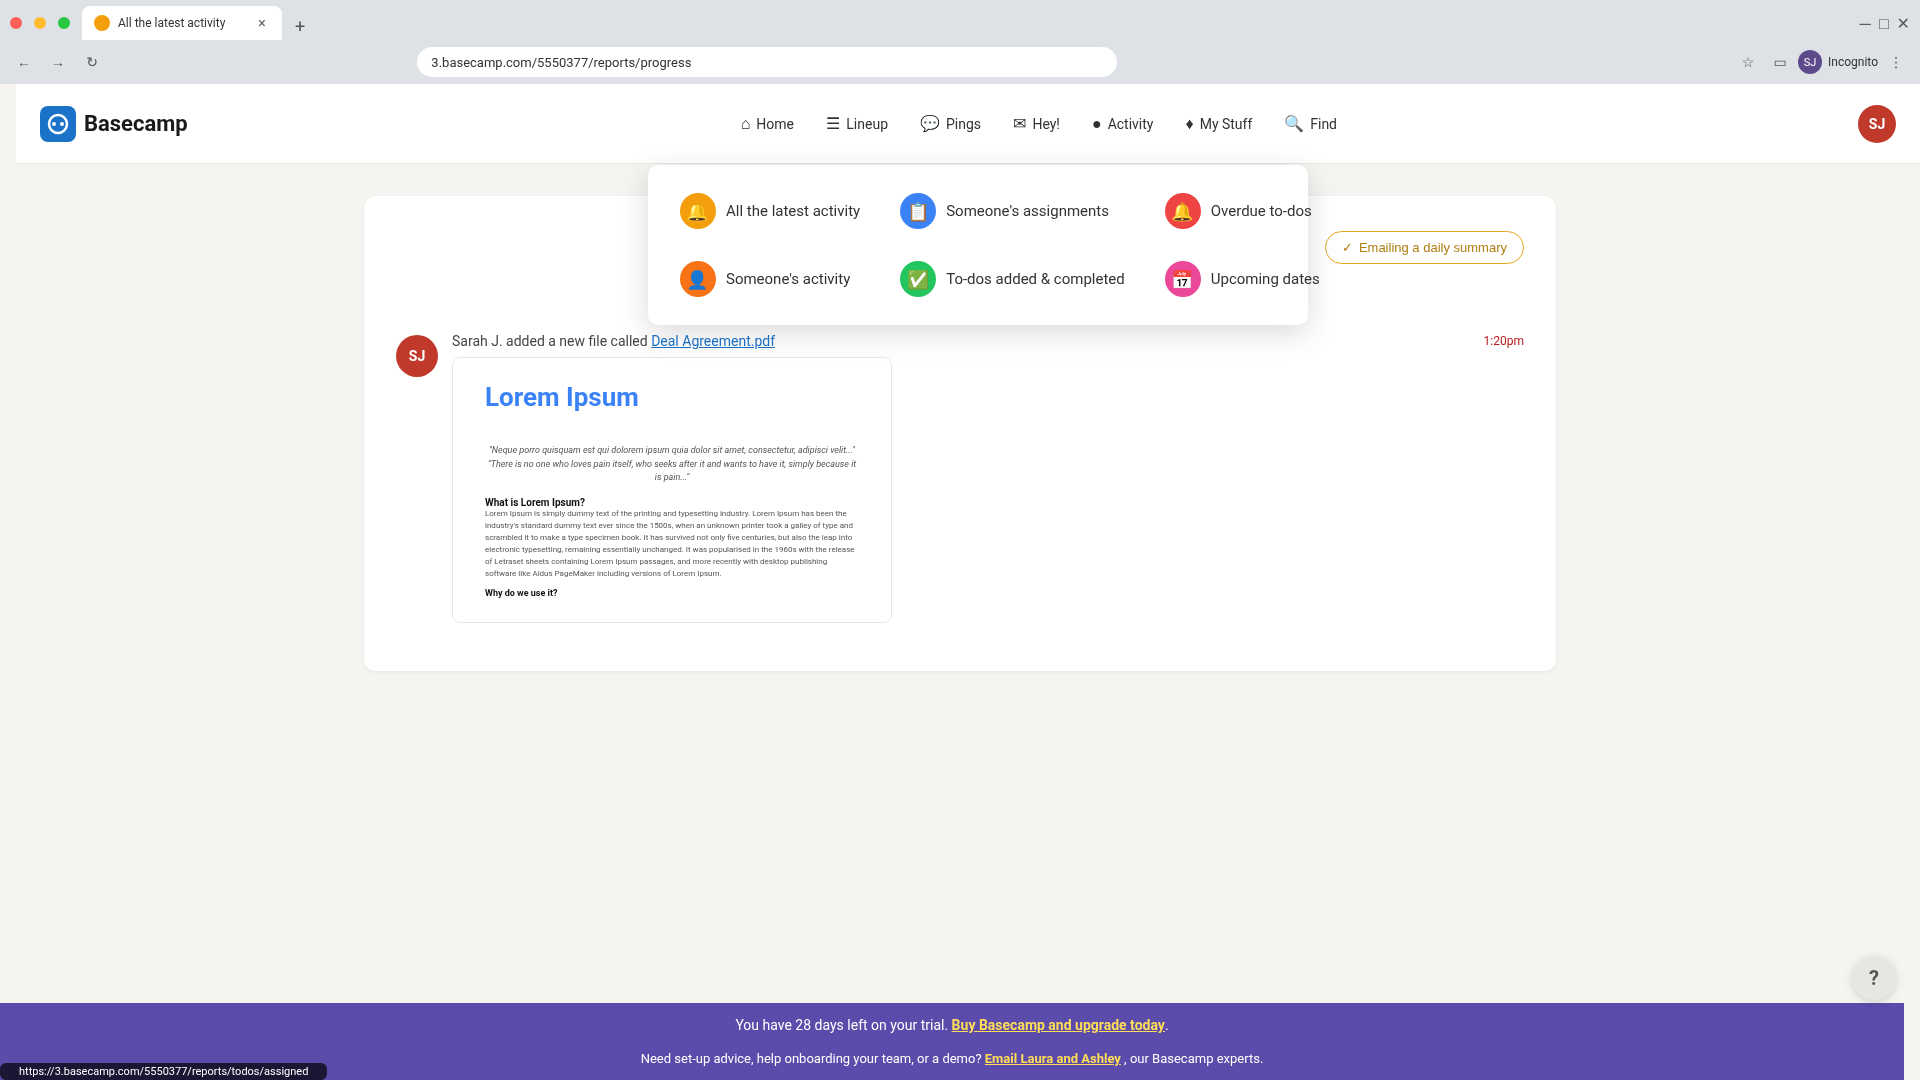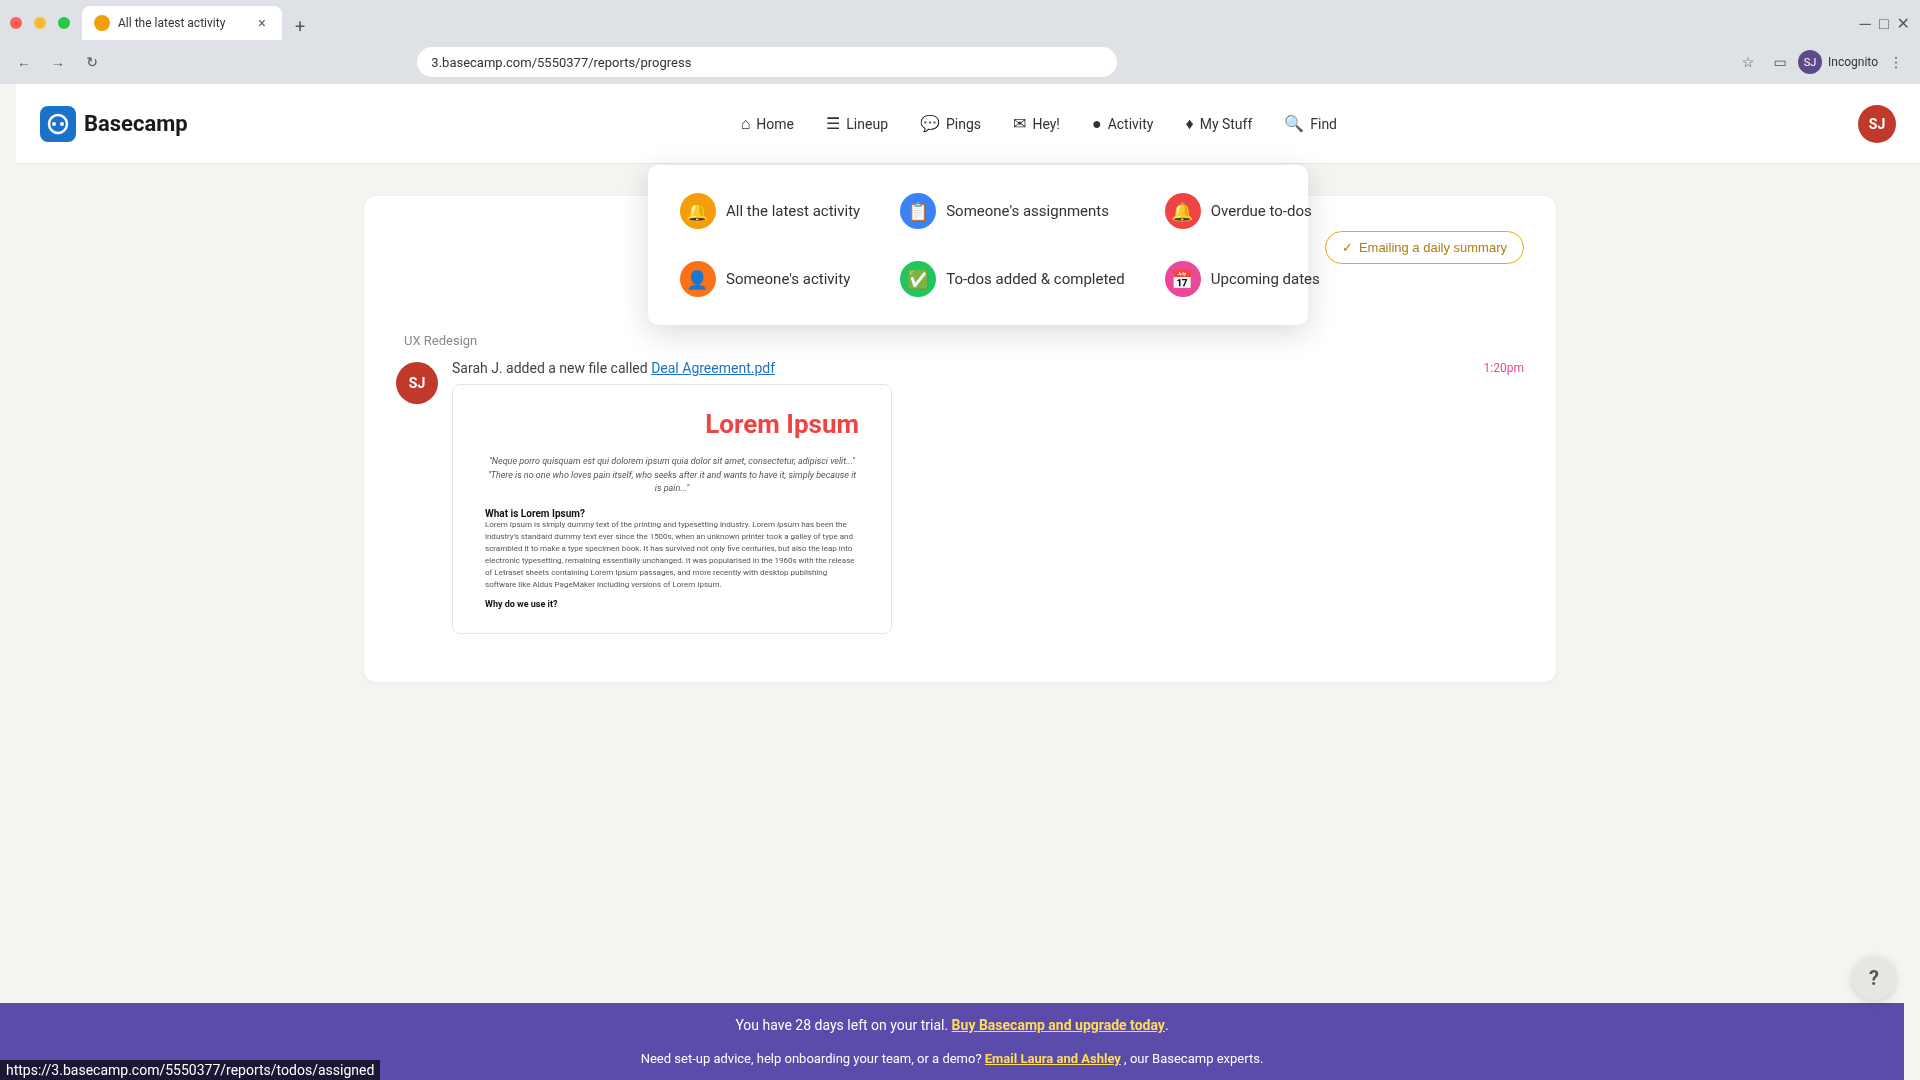--- a/index.html
+++ b/index.html
@@ -337,42 +337,42 @@
       font-size: 14px;
       color: #444;
     }
     .activity-link {
       color: #1a73c8;
       text-decoration: underline;
       cursor: pointer;
     }
     .activity-time {
       font-size: 12px;
-      color: #ec4899;
+      color: #b91c1c;
       margin-left: auto;
     }
 
     
     .file-preview {
       border: 1px solid #e5e5e5;
       border-radius: 8px;
       overflow: hidden;
       max-width: 440px;
       background: white;
     }
     .file-preview-inner {
       padding: 24px 32px;
       background: white;
     }
     .lorem-title {
       font-size: 26px;
       font-weight: 700;
-      text-align: right;
-      margin-bottom: 16px;
-      color: #ef4444;
+      text-align: left;
+      margin-bottom: 32px;
+      color: #3b82f6;
     }
     .lorem-quote {
       font-size: 9px;
       color: #555;
       text-align: center;
       font-style: italic;
       margin-bottom: 12px;
       line-height: 1.5;
     }
     .lorem-section-title {
@@ -434,25 +434,26 @@
       cursor: pointer;
       box-shadow: 0 2px 8px rgba(0,0,0,0.15);
       z-index: 200;
     }
 
     
     .status-bar {
       position: fixed;
       bottom: 0;
       left: 0;
-      font-size: 14px;
+      font-size: 11px;
       color: #fff;
       background: rgba(0,0,0,0.7);
-      padding: 2px 6px;
+      padding: 2px 19px;
       z-index: 300;
+      border-radius: 6px;
     }
   </style>
 </head>
 <body>
 
 <div class="browser-chrome">
 
   <div class="browser-titlebar">
     <div style="display:flex;align-items:center;gap:12px;margin-right:12px;">
       <div style="width:12px;height:12px;border-radius:50%;background:#ff5f57;"></div>
@@ -580,21 +581,20 @@
         <div style="flex:1;display:flex;justify-content:flex-end;">
           <button class="email-summary-btn">
             <span>✓</span>
             <span>Emailing a daily summary</span>
           </button>
         </div>
       </div>
 
       <div class="section-date">Today</div>
 
-      <div class="project-label">UX Redesign</div>
 
       <div class="activity-item">
         <div class="activity-avatar">SJ</div>
         <div class="activity-body">
           <div class="activity-header-row">
             <span class="activity-text">
               <span>Sarah J. added a new file called</span>
               <a class="activity-link">Deal Agreement.pdf</a>
             </span>
             <span class="activity-time">1:20pm</span>

